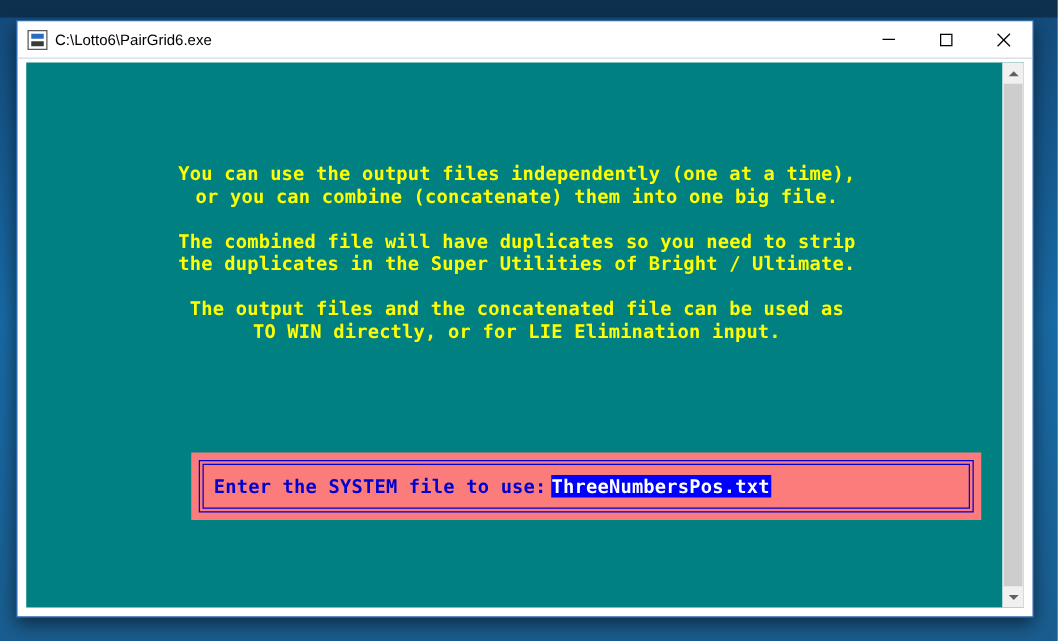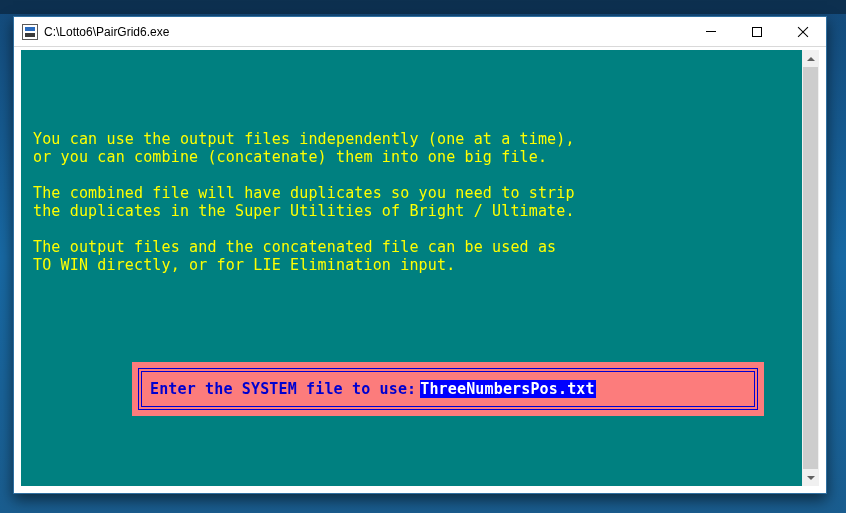--- a/index.html
+++ b/index.html
@@ -129,27 +129,28 @@
   .tri-down { border-top:4px solid #606060; }
 
   .console-text {
     position: absolute;
     left: 12px; right: 25px; top: 80px;
     font-family: "Lucida Console", Consolas, monospace;
     font-size: 15px;
     line-height: 18px;
     color: #ffff00;
     white-space: pre;
-    font-weight: normal;
+    font-weight: bold;
     letter-spacing: 0.15px;
+    text-align: center;
   }
 
   .prompt-box {
     position: absolute;
-    left: 111px;
+    left: 132px;
     top: 312px;
     width: 632px;
     height: 54px;
     background: #fc7c7c;
     padding: 6px;
   }
   .prompt-inner {
     width: 100%; height: 100%;
     border: 1px solid #0000d0;
     padding: 2px;

